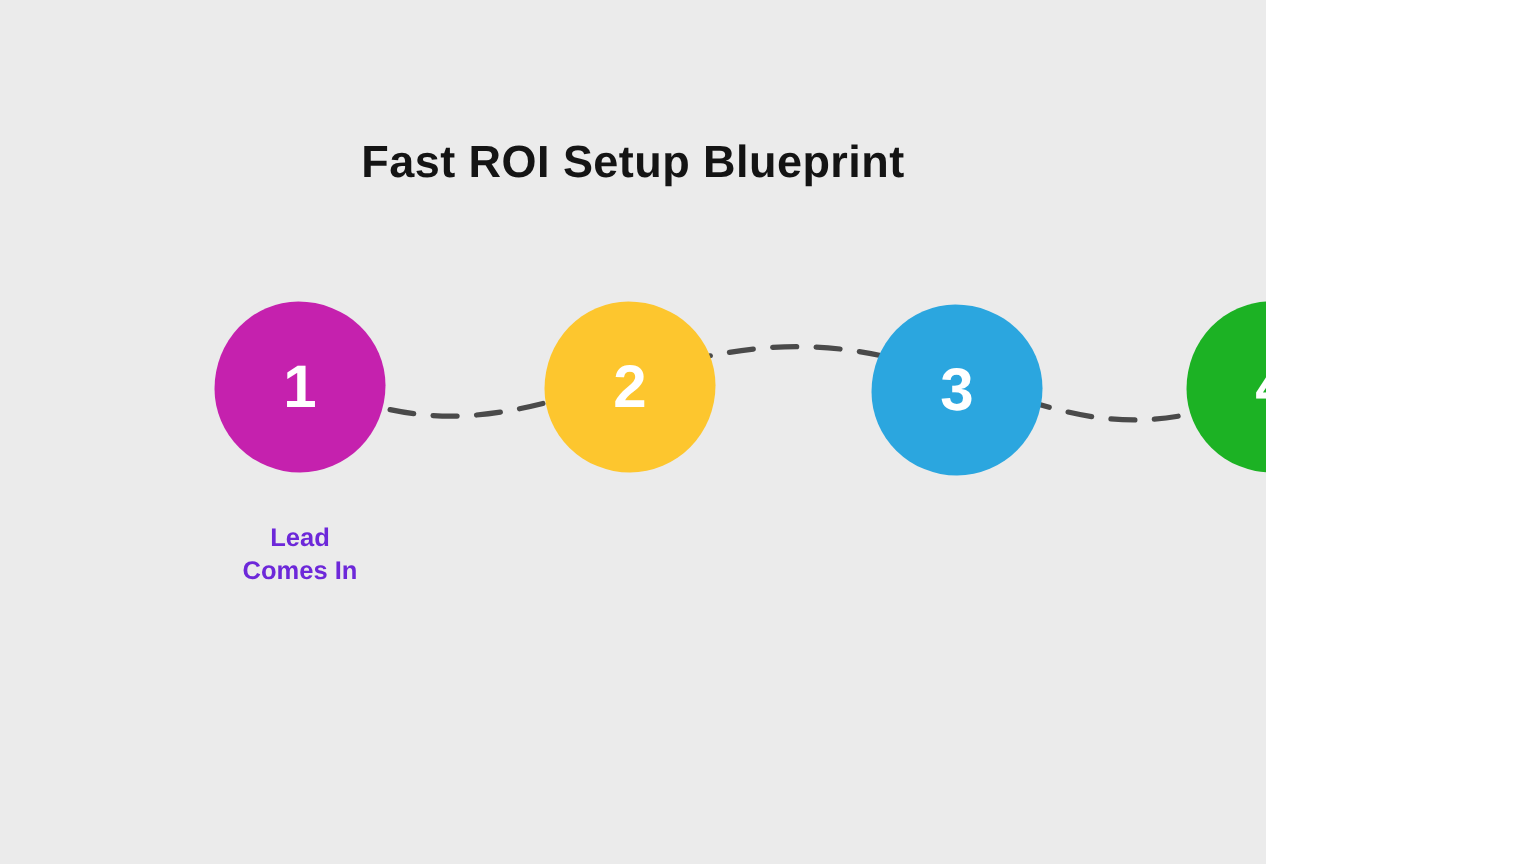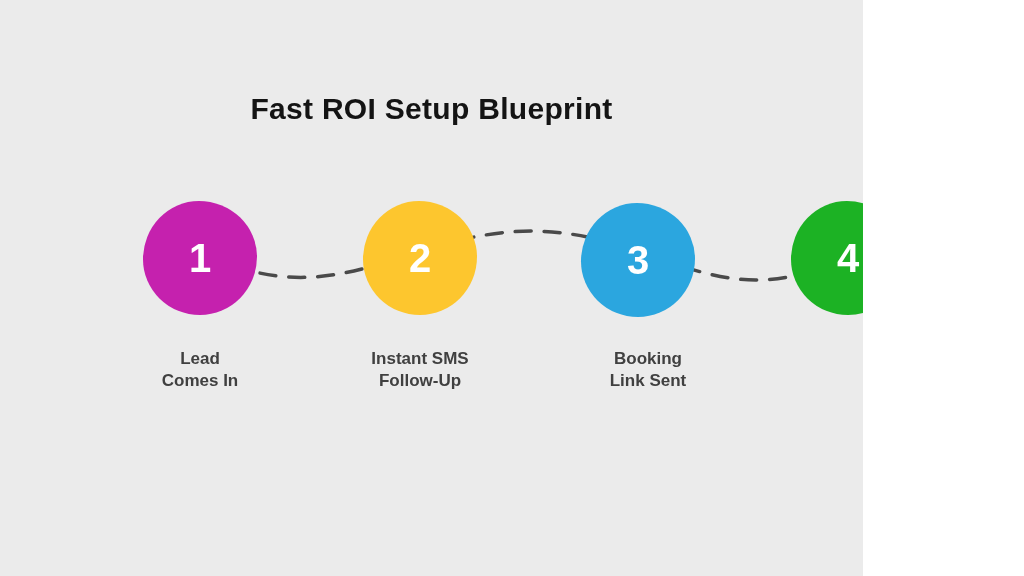--- a/index.html
+++ b/index.html
@@ -8,21 +8,20 @@
   }
   body {
     font-family: "Liberation Sans", "DejaVu Sans", sans-serif;
   }
   .canvas {
     position: relative;
     width: 844px;
     height: 576px;
     background: #ebebeb;
     overflow: hidden;
-    padding-left: 19px;
   }
   .title {
     position: absolute;
     top: 92px;
     left: 0;
     width: 100%;
     text-align: center;
     font-size: 30px;
     font-weight: 800;
     letter-spacing: 0.3px;
@@ -52,21 +51,21 @@
     font-weight: 800;
   }
   .step-label {
     position: absolute;
     top: 348px;
     width: 180px;
     text-align: center;
     font-size: 17px;
     font-weight: 700;
     line-height: 1.3;
-    color: #404040;
+    color: #6d28d9;
     white-space: pre-line;
     z-index: 2;
   }
   
   .pos-c1 { left: 143px; top: 201px; }
   .pos-c2 { left: 363px; top: 201px; }
   .pos-c3 { left: 581px; top: 203px; }
   .pos-c4 { left: 791px; top: 201px; }
   .pos-l1 { left: 110px; }
   .pos-l2 { left: 330px; }
@@ -86,26 +85,22 @@
 
   <div class="step-circle pos-c1" style="background-color: rgb(197, 33, 174);">
     <span class="step-number">1</span>
   </div>
   <div class="step-label pos-l1">Lead
 Comes In</div>
 
   <div class="step-circle pos-c2" style="background-color: rgb(253, 198, 46);">
     <span class="step-number">2</span>
   </div>
-  <div class="step-label pos-l2">Instant SMS
-Follow-Up</div>
 
   <div class="step-circle pos-c3" style="background-color: rgb(43, 166, 223);">
     <span class="step-number">3</span>
   </div>
-  <div class="step-label pos-l3">Booking
-Link Sent</div>
 
   <div class="step-circle pos-c4" style="background-color: rgb(28, 178, 36);">
     <span class="step-number">4</span>
   </div>
 
 </div>
 
 </body></html>

